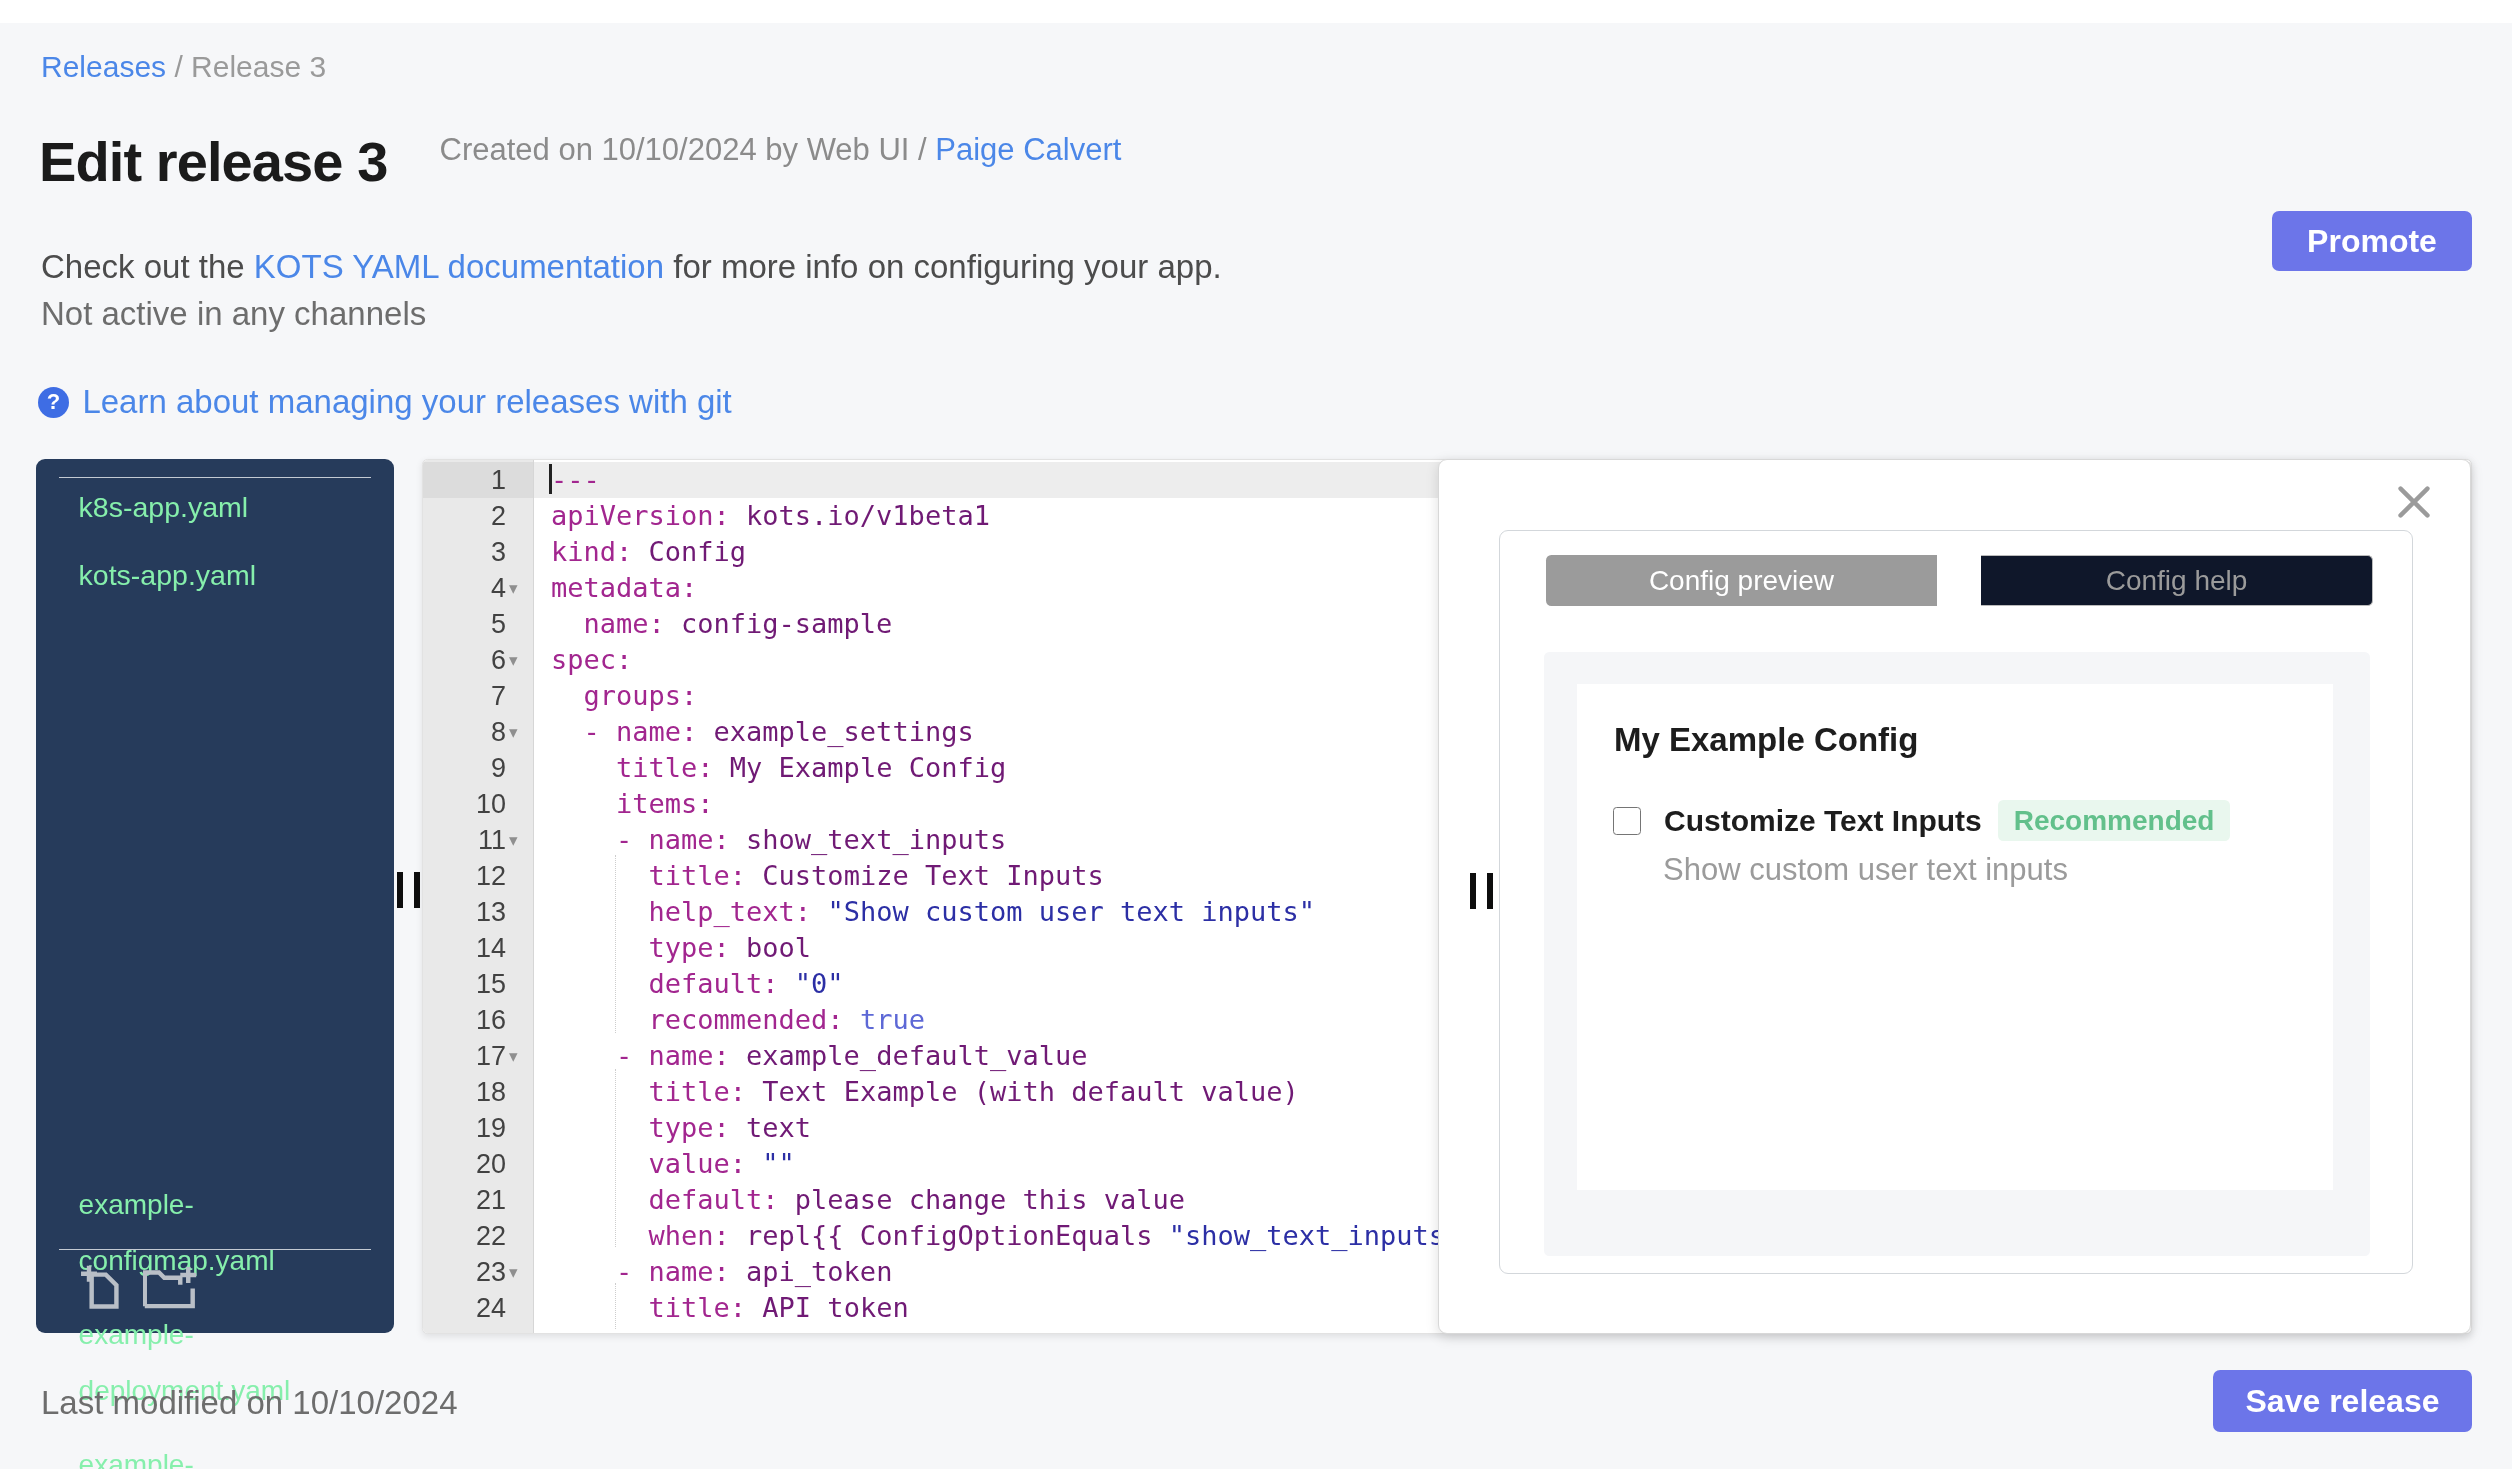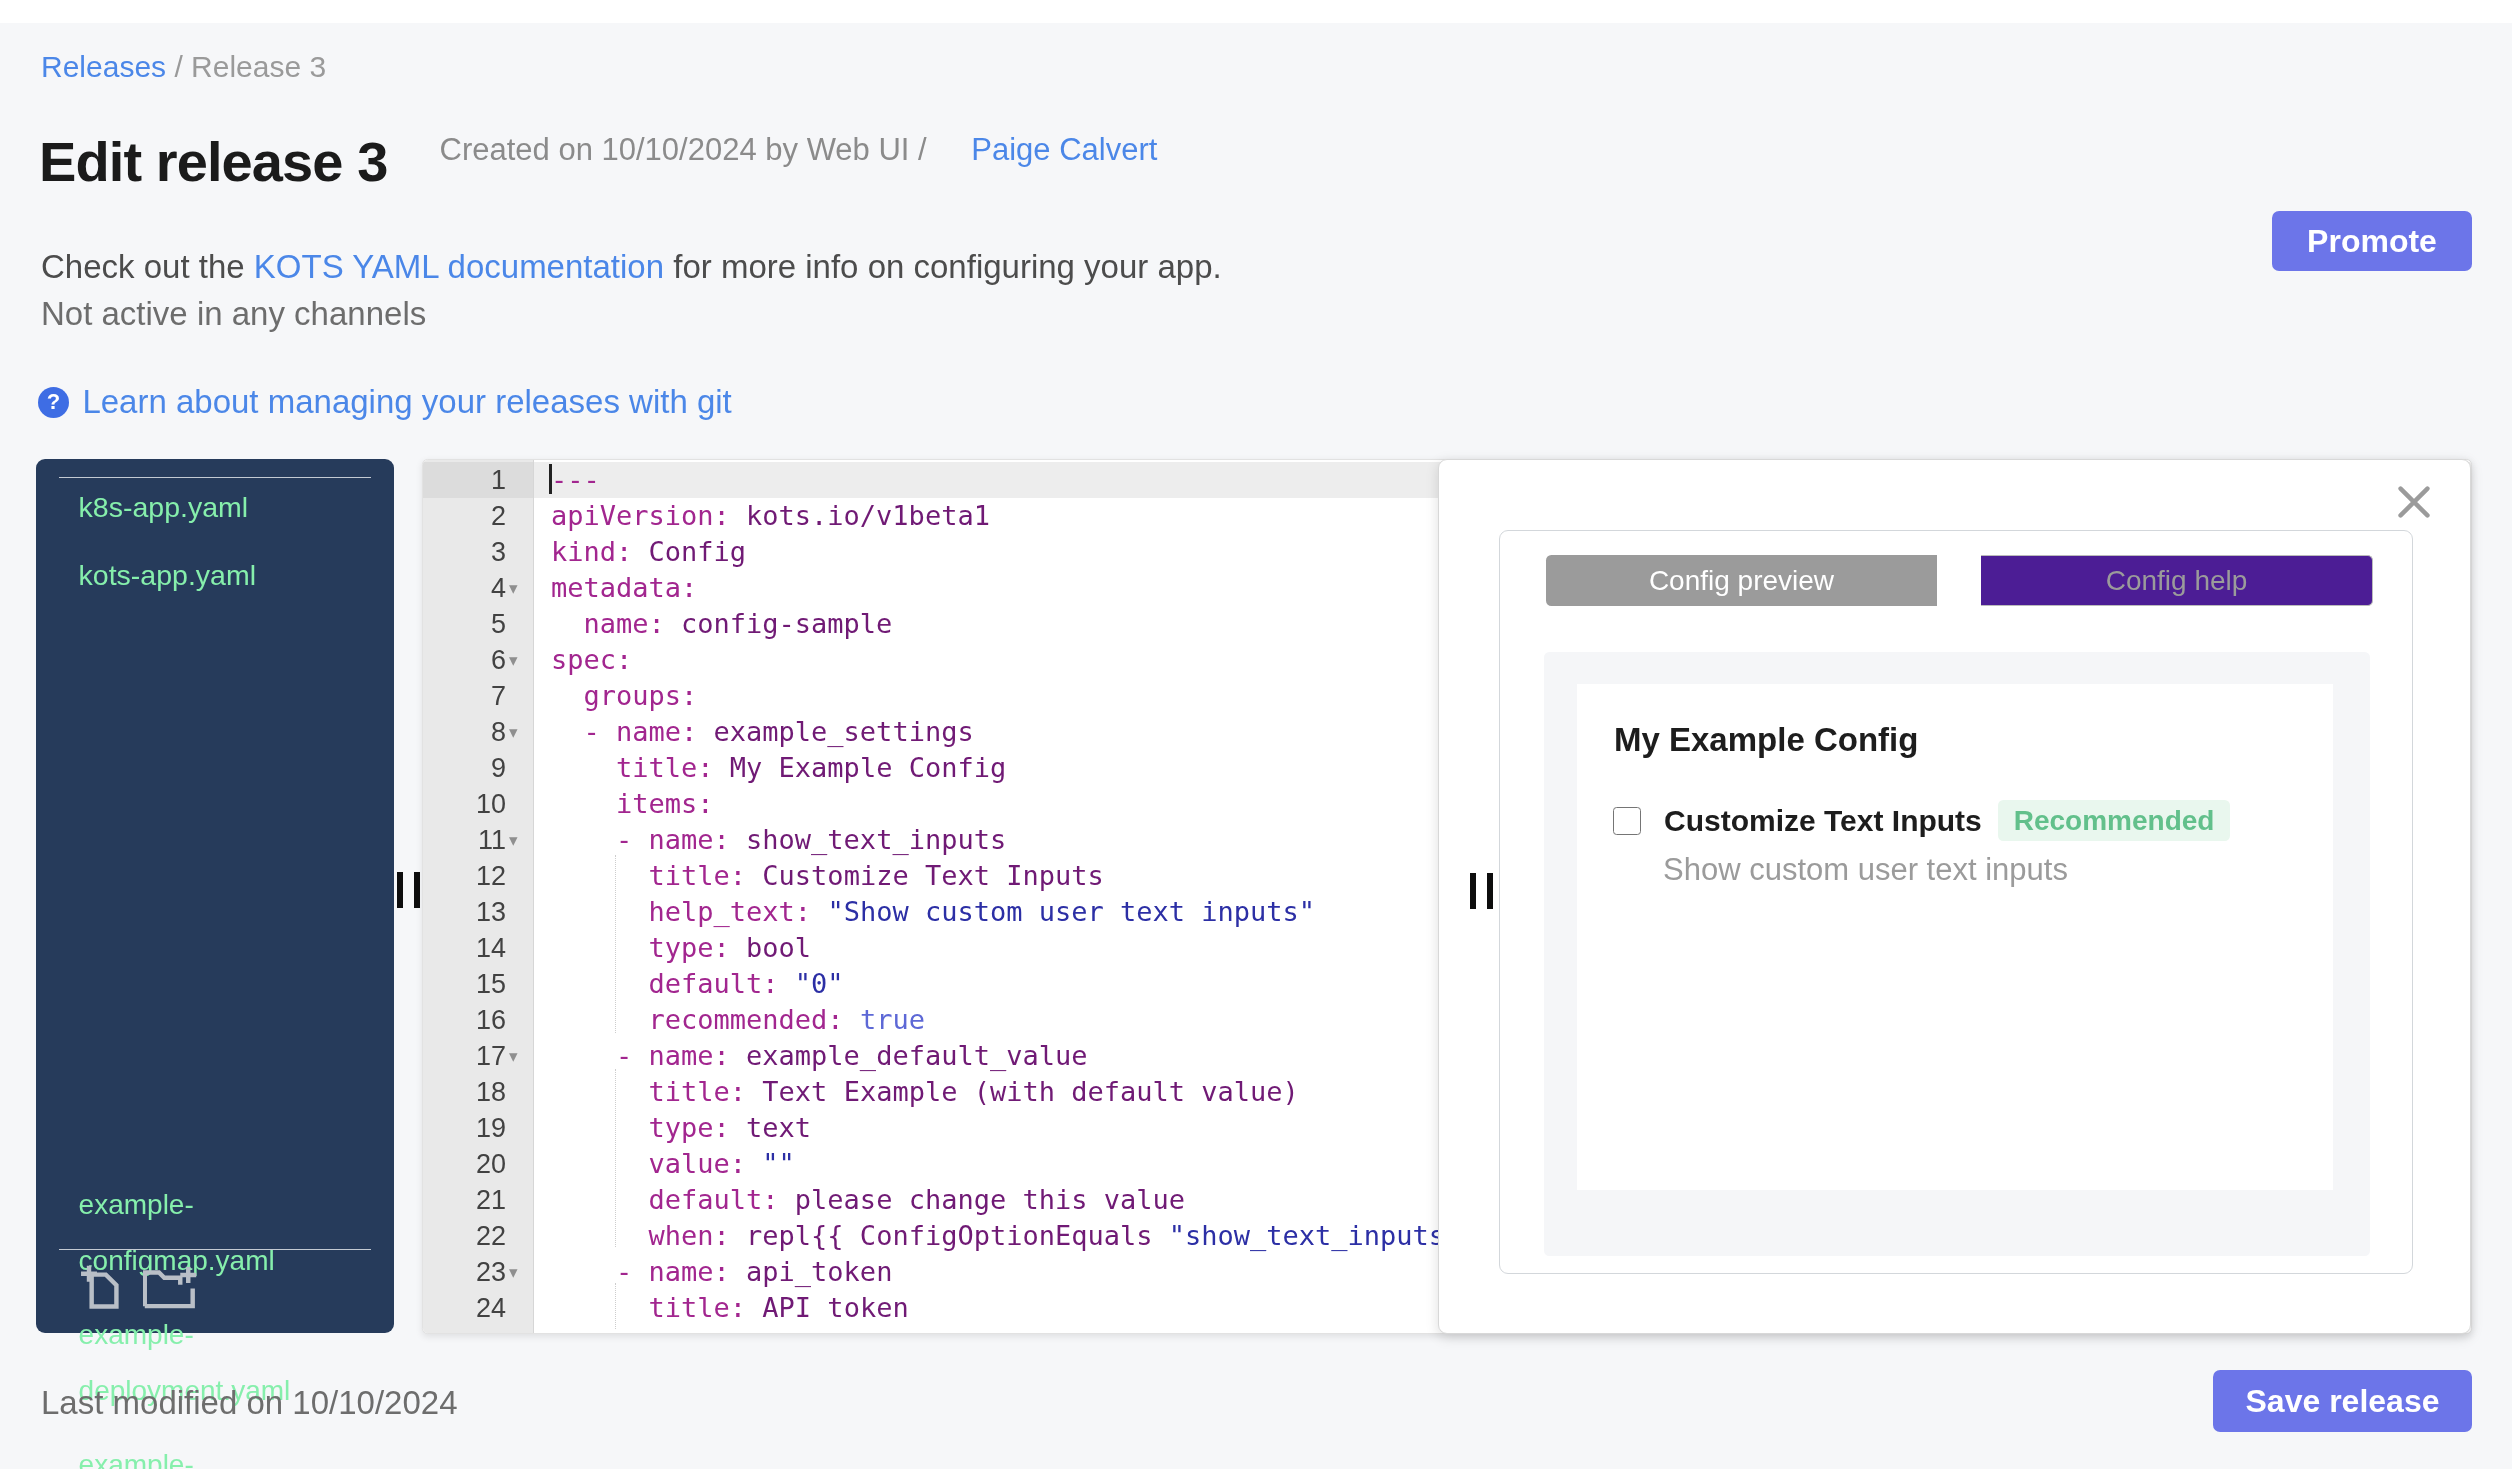--- a/index.html
+++ b/index.html
@@ -6,21 +6,21 @@
   body{background:#f6f7f9;font-family:"Liberation Sans",sans-serif;}
   .page{position:relative;width:2512px;height:1469px;background:#f6f7f9;overflow:hidden;}
   .topstrip{position:absolute;top:0;left:0;right:0;height:23px;background:#ffffff;}
 
   
   .breadcrumb{position:absolute;left:41px;top:50px;font-size:30px;color:#9a9a9a;}
   .breadcrumb .bc-link{color:var(--accent);cursor:pointer;}
   .title-row{position:absolute;left:39px;top:132px;display:flex;align-items:flex-start;gap:52px;}
   .page-title{font-size:56px;font-weight:bold;color:#1b1b1b;letter-spacing:-0.9px;line-height:59px;}
   .created{font-size:31px;color:#8b8b8b;}
-  .created .author{color:var(--accent);cursor:pointer;margin-left:36px;}
+  .created .author{color:var(--accent);cursor:pointer;}
   .btn{background:var(--button);color:#fff;border:none;border-radius:7.1px;font-family:"Liberation Sans",sans-serif;
        font-weight:bold;font-size:32px;display:flex;align-items:center;justify-content:center;cursor:pointer;}
   .promote-btn{position:absolute;left:2272px;top:211px;width:200px;height:60px;}
   .doc-line{position:absolute;left:41px;top:248px;font-size:33px;color:#4c4c4c;}
   .doc-line .link{color:var(--accent);cursor:pointer;}
   .channel-status{position:absolute;left:41px;top:295px;font-size:33px;color:#6d6d6d;}
   .git-row{position:absolute;left:38px;top:383px;display:flex;align-items:center;gap:13.4px;}
   .q-icon{width:31px;height:31px;border-radius:50%;background:#3e6de4;color:#fff;font-size:22px;font-weight:bold;
           display:flex;align-items:center;justify-content:center;}
   .git-link{font-size:33px;color:var(--accent);cursor:pointer;}
@@ -64,21 +64,21 @@
   .guide{position:absolute;border-left:1.8px dotted #cdcdcd;width:0;left:192px;}
 
   
   .panel{position:absolute;left:1438px;top:459px;width:1033px;height:875px;background:#fff;border:1.8px solid #d8d8d8;
          border-radius:9px;box-sizing:border-box;box-shadow:0 3.6px 12.5px rgba(0,0,0,0.13);}
   .close-x{position:absolute;top:25px;right:39px;width:34px;height:34px;cursor:pointer;}
   .card{position:absolute;left:60px;top:70px;width:914px;height:744px;border:1.8px solid #d3d7db;border-radius:9px;box-sizing:border-box;}
   .tabs{position:absolute;left:46px;top:24px;width:827px;height:51px;display:flex;gap:44px;}
   .tab{flex:1;display:flex;align-items:center;justify-content:center;font-size:28px;box-sizing:border-box;cursor:pointer;}
   .tab.active{background:#9b9b9b;color:#fff;border-radius:5.3px 0 0 5.3px;}
-  .tab.inactive{background:#4c1d95;color:#9b9b9b;border:1.8px solid #bbbbbb;border-left:none;border-radius:0 5.3px 5.3px 0;}
+  .tab.inactive{background:#0f172a;color:#9b9b9b;border:1.8px solid #bbbbbb;border-left:none;border-radius:0 5.3px 5.3px 0;}
   .graybox{position:absolute;left:44px;top:121px;width:826px;height:604px;background:#f5f6f8;border-radius:5.3px;}
   .whitecard{position:absolute;left:33px;top:32px;width:756px;height:506px;background:#fff;}
   .group-title{position:absolute;left:37px;top:37px;font-size:33px;font-weight:bold;color:#1d1d1d;}
   .cfg-row{position:absolute;left:36px;top:116px;display:flex;align-items:center;gap:23px;}
   .checkbox{width:28px;height:28px;border:1.8px solid #757575;border-radius:3.6px;background:#fff;cursor:pointer;box-sizing:border-box;}
   .cfg-label{font-size:30px;font-weight:bold;color:#1d1d1d;}
   .badge{background:var(--badge-bg);color:var(--badge-fg);font-size:28px;font-weight:bold;padding:4.5px 16px;border-radius:5.3px;margin-left:-7.1px;}
   .cfg-help{position:absolute;left:86px;top:168px;font-size:31px;color:#9b9b9b;}
 
   

